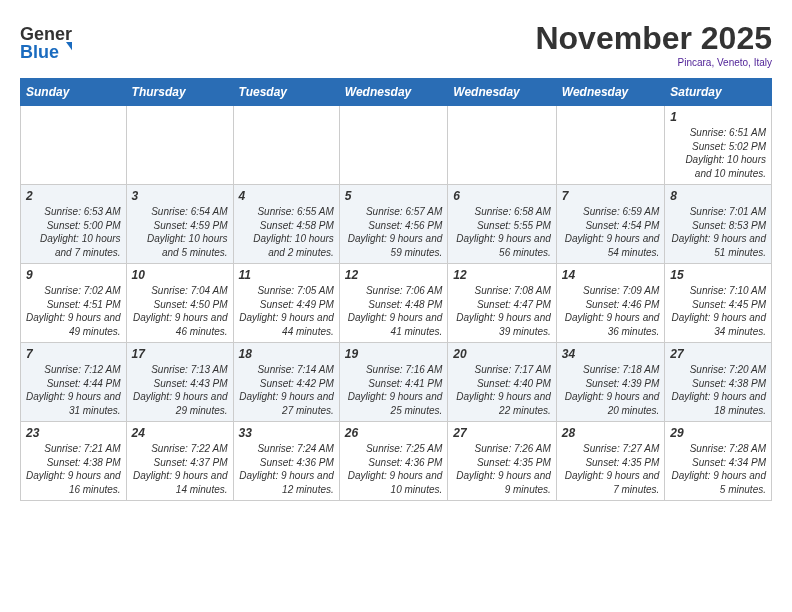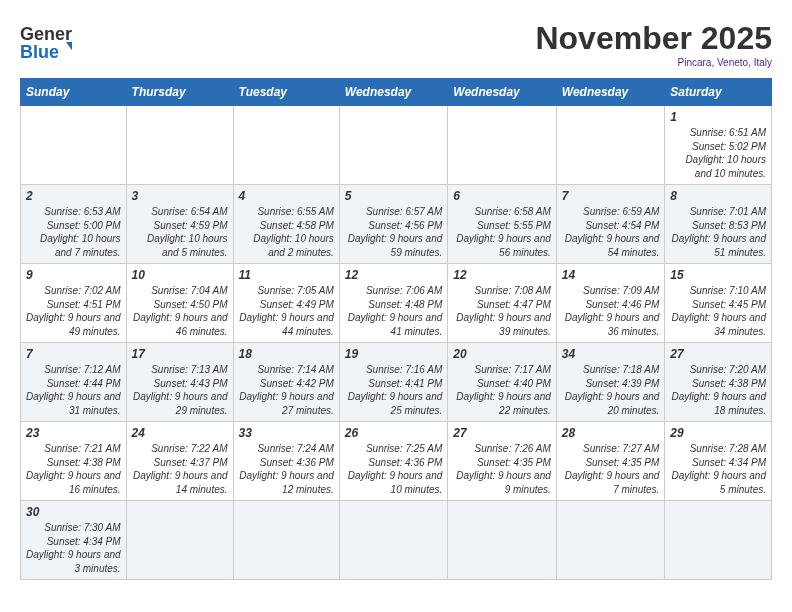--- a/index.html
+++ b/index.html
@@ -292,28 +292,14 @@
 Sunset: 4:35 PM
 Daylight: 9 hours and 7 minutes.</div>
         </td>
         <td>
           <span class="day-number">29</span>
           <div class="day-info">Sunrise: 7:28 AM
 Sunset: 4:34 PM
 Daylight: 9 hours and 5 minutes.</div>
         </td>
       </tr>
-      <tr>
-        <td>
-          <span class="day-number">30</span>
-          <div class="day-info">Sunrise: 7:30 AM
-Sunset: 4:34 PM
-Daylight: 9 hours and 3 minutes.</div>
-        </td>
-        <td class="empty-cell"></td>
-        <td class="empty-cell"></td>
-        <td class="empty-cell"></td>
-        <td class="empty-cell"></td>
-        <td class="empty-cell"></td>
-        <td class="empty-cell"></td>
-      </tr>
     </tbody>
 </table>
 
 </body></html>

